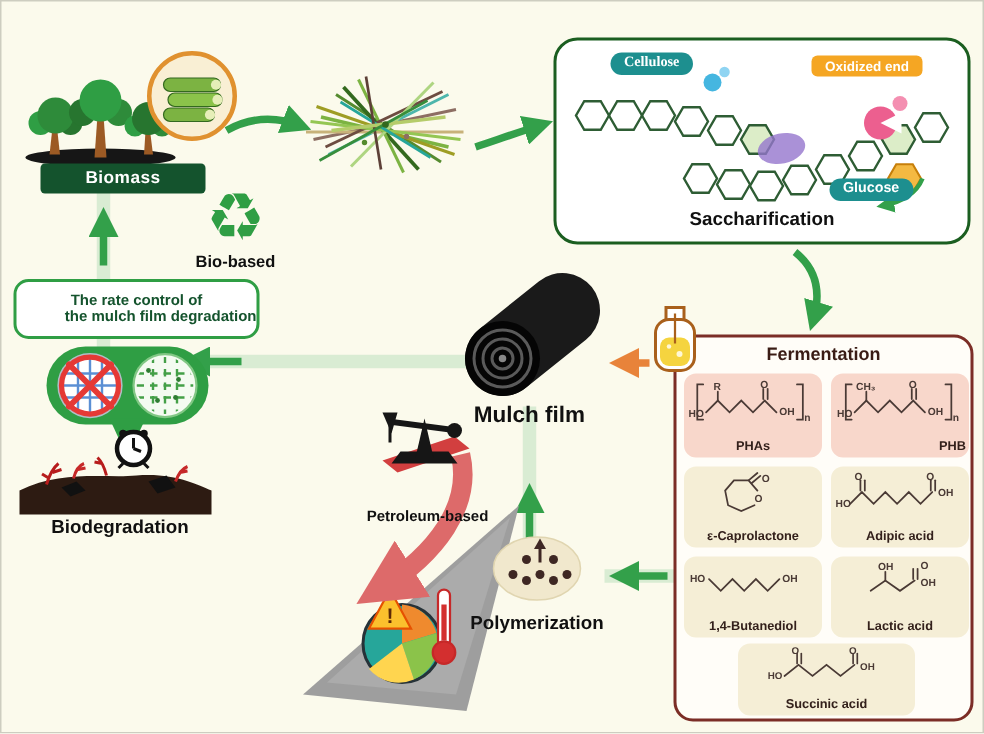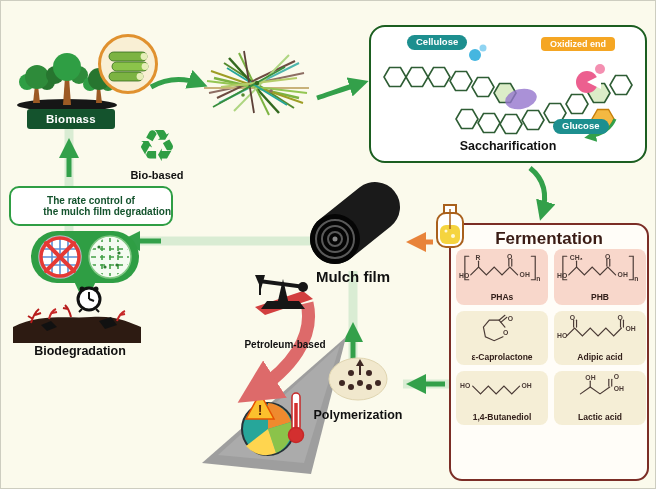--- a/index.html
+++ b/index.html
@@ -82,21 +82,21 @@
     <circle cx="14" cy="33" r="8" fill="#2f9e44"></circle>
       <circle cx="34" cy="33" r="8" fill="#27752f"></circle>
       <circle cx="24" cy="28" r="12" fill="#2e8b3a"></circle>
     <circle cx="42" cy="26" r="9" fill="#27752f"></circle>
       <circle cx="66" cy="26" r="9" fill="#2e8b3a"></circle>
       <circle cx="54" cy="18" r="14" fill="#2f9e44"></circle>
     <circle cx="77" cy="35" r="7" fill="#2f9e44"></circle>
       <circle cx="95" cy="35" r="7" fill="#2e8b3a"></circle>
       <circle cx="86" cy="30" r="11" fill="#27752f"></circle>
   </svg>
-  <div class="lbl" style="left:26px;top:108px;width:88px;height:20px;background:#14532d;color:#fff;font-size:11.5px;line-height:20px;border-radius:3px;letter-spacing:.3px;">Biomass</div>
+  <div class="lbl" style="left:26px;top:108px;width:110px;height:20px;background:#14532d;color:#fff;font-size:11.5px;line-height:20px;border-radius:3px;letter-spacing:.3px;">Biomass</div>
 
   <svg class="abs" style="left:96px;top:32px;" width="62" height="62" viewBox="0 0 62 62">
     <circle cx="31" cy="31" r="28.5" fill="#f9efd4" stroke="#e0912f" stroke-width="3"></circle>
     <rect x="12" y="19" width="38" height="9" rx="4.5" fill="#7cb342" stroke="#33691e" stroke-width=".8"></rect>
     <rect x="15" y="29" width="36" height="9" rx="4.5" fill="#8bc34a" stroke="#33691e" stroke-width=".8"></rect>
     <rect x="12" y="39" width="34" height="9" rx="4.5" fill="#7cb342" stroke="#33691e" stroke-width=".8"></rect>
     <circle cx="47" cy="23.5" r="3.4" fill="#e6eeb8"></circle>
       <circle cx="48" cy="33.5" r="3.4" fill="#e6eeb8"></circle>
       <circle cx="43" cy="43.5" r="3.4" fill="#e6eeb8"></circle>
   </svg>
@@ -146,46 +146,46 @@
         <use href="#hx" class="hexo" transform="translate(250,58)"></use>
       <use href="#hx" transform="translate(232,92)" fill="#f4b942" stroke="#c77f0a" stroke-width="1.4"></use>
       <circle cx="104" cy="28" r="6" fill="#45b6e0"></circle>
       <circle cx="112" cy="21" r="3.5" fill="#8fd4f2"></circle>
       <ellipse cx="150" cy="72" rx="16" ry="10" fill="#9575cd" opacity=".8" transform="rotate(-12 150 72)"></ellipse>
       <circle cx="216" cy="55" r="11" fill="#ec5f8f"></circle>
       <polygon points="216,55 230,48 230,62" fill="#ffffff"></polygon>
       <circle cx="229" cy="42" r="5" fill="#f48fb1"></circle>
       <path d="M244,92 C240,102 230,108 218,110" stroke="#33a04a" stroke-width="3" fill="none" marker-end="url(#mG2)"></path>
     </svg>
-    <div class="badge" style="left:36px;top:8px;background:#1d8f8f;">Cellulose</div>
+    <div class="badge" style="left:36px;top:8px;background:#1d8f8f;font-family:Liberation Serif, serif;">Cellulose</div>
     <div class="badge" style="left:170px;top:10px;background:#f5a623;border-radius:4px;font-size:9px;">Oxidized end</div>
     <div class="badge" style="left:182px;top:92px;background:#1d8f8f;">Glucose</div>
     <div class="lbl" style="left:0;right:0;bottom:7px;font-size:12.5px;">Saccharification</div>
   </div>
 
   <div class="panelbox" style="left:448px;top:222px;width:200px;height:258px;border:2px solid #7b2d26;border-radius:13px;background:#fffdf8;">
-    <div class="lbl" style="left:0;right:0;top:5px;font-size:17px;color:#3a1c15;">Fermentation</div>
+    <div class="lbl" style="left:0;right:0;top:5px;font-size:12px;color:#3a1c15;">Fermentation</div>
 
     <div class="cell" style="left:5px;top:24px;width:92px;height:56px;background:#f8d7cb;">
       <svg width="86" height="32" viewBox="0 0 88 30">
         <path class="struct" d="M10,3 h-4 v24 h4 M74,3 h4 v24 h-4"></path>
         <polyline class="struct" points="12,22 20,14 28,22 36,14 44,22 52,14 60,22"></polyline>
         <line class="struct" x1="20" y1="14" x2="20" y2="8"></line>
         <line class="struct" x1="51" y1="13" x2="51" y2="6"></line>
           <line class="struct" x1="54" y1="13" x2="54" y2="6"></line>
         <text class="atom" x="0" y="25">HO</text>
         <text class="atom" x="17" y="7">R</text>
         <text class="atom" x="49" y="5.5">O</text>
         <text class="atom" x="62" y="24">OH</text>
         <text class="atom" x="79" y="28" font-size="5.5">n</text>
       </svg>
       <div class="nm">PHAs</div>
     </div>
 
-    <div class="cell" style="left:103px;top:24px;width:92px;height:56px;background:#f8d7cb;">
+    <div class="cell" style="left:103px;top:24px;width:92px;height:56px;background:#f8d7cb;align-items:flex-end;">
       <svg width="86" height="32" viewBox="0 0 88 30">
         <path class="struct" d="M10,3 h-4 v24 h4 M74,3 h4 v24 h-4"></path>
         <polyline class="struct" points="12,22 20,14 28,22 36,14 44,22 52,14 60,22"></polyline>
         <line class="struct" x1="20" y1="14" x2="20" y2="8"></line>
         <line class="struct" x1="51" y1="13" x2="51" y2="6"></line>
           <line class="struct" x1="54" y1="13" x2="54" y2="6"></line>
         <text class="atom" x="0" y="25">HO</text>
         <text class="atom" x="13" y="7">CH₃</text>
         <text class="atom" x="49" y="5.5">O</text>
         <text class="atom" x="62" y="24">OH</text>
@@ -235,20 +235,34 @@
         <line class="struct" x1="34" y1="13" x2="34" y2="7"></line>
         <line class="struct" x1="53" y1="12" x2="53" y2="5"></line>
           <line class="struct" x1="56" y1="12" x2="56" y2="5"></line>
         <text class="atom" x="29" y="6">OH</text>
         <text class="atom" x="58" y="5">O</text>
         <text class="atom" x="58" y="17">OH</text>
       </svg>
       <div class="nm">Lactic acid</div>
     </div>
 
+    <div class="cell" style="left:41px;top:204px;width:118px;height:48px;background:#f5eed6;">
+      <svg width="100" height="28" viewBox="0 0 100 30">
+        <polyline class="struct" points="20,20 30,12 40,20 50,12 60,20 70,12"></polyline>
+        <line class="struct" x1="29" y1="11" x2="29" y2="4"></line>
+          <line class="struct" x1="32" y1="11" x2="32" y2="4"></line>
+        <line class="struct" x1="69" y1="11" x2="69" y2="4"></line>
+          <line class="struct" x1="72" y1="11" x2="72" y2="4"></line>
+        <text class="atom" x="8" y="22">HO</text>
+        <text class="atom" x="25" y="4">O</text>
+        <text class="atom" x="66" y="4">O</text>
+        <text class="atom" x="74" y="16">OH</text>
+      </svg>
+      <div class="nm">Succinic acid</div>
+    </div>
   </div>
 
   <svg class="abs" style="left:432px;top:202px;" width="34" height="48" viewBox="0 0 34 48">
     <rect x="11" y="2" width="12" height="11" fill="#ffffff" stroke="#a9601c" stroke-width="2"></rect>
     <rect x="4" y="10" width="26" height="34" rx="9" fill="#ffffff" stroke="#a9601c" stroke-width="2"></rect>
     <rect x="7" y="22" width="20" height="19" rx="6" fill="#f5d43f"></rect>
     <circle cx="13" cy="28" r="1.5" fill="#fff8d6"></circle>
       <circle cx="20" cy="33" r="2" fill="#fff8d6"></circle>
     <line x1="17" y1="6" x2="17" y2="26" stroke="#a9601c" stroke-width="1.5"></line>
   </svg>

